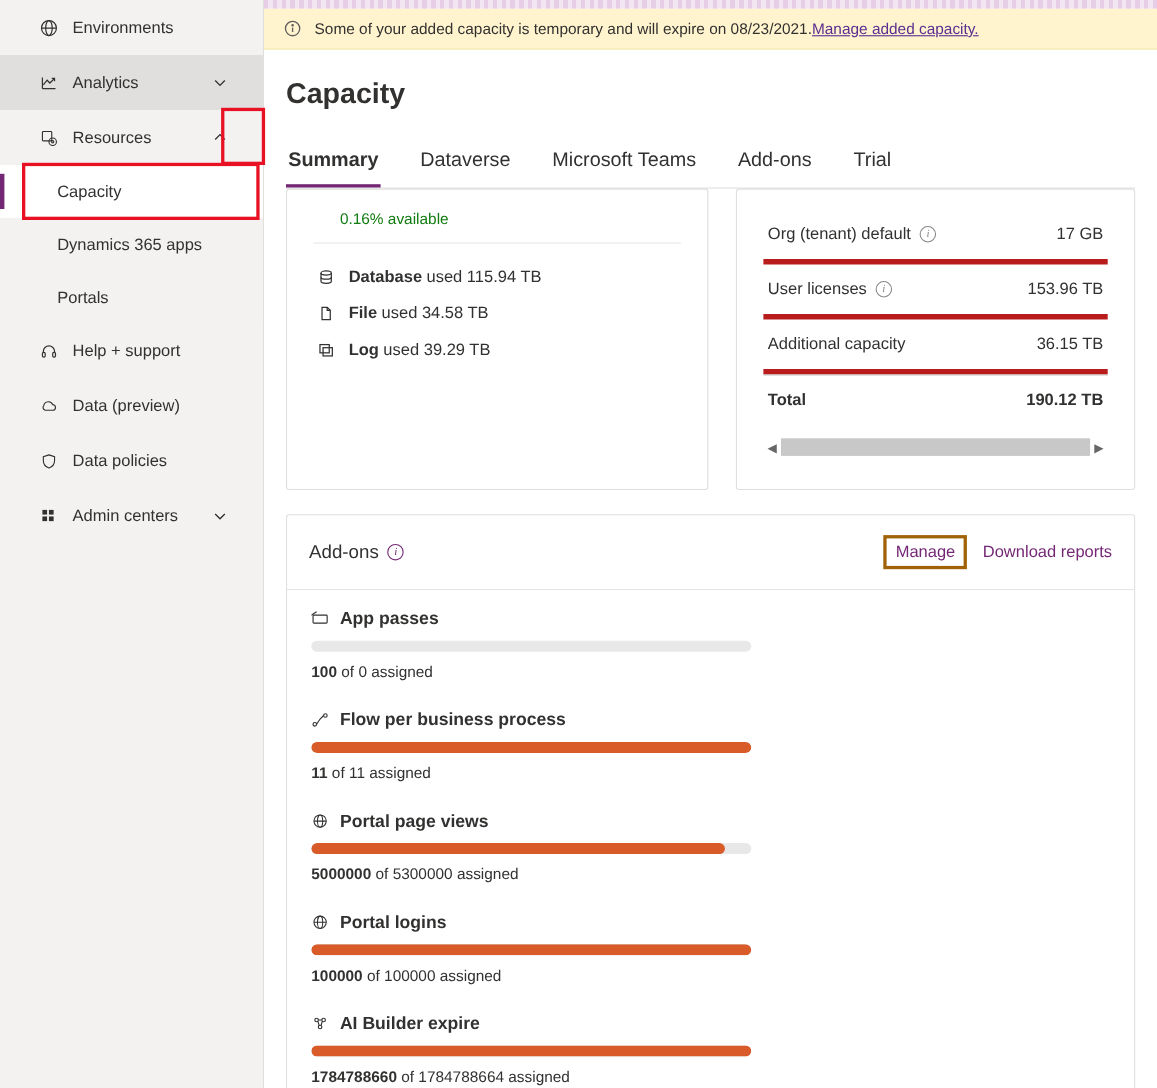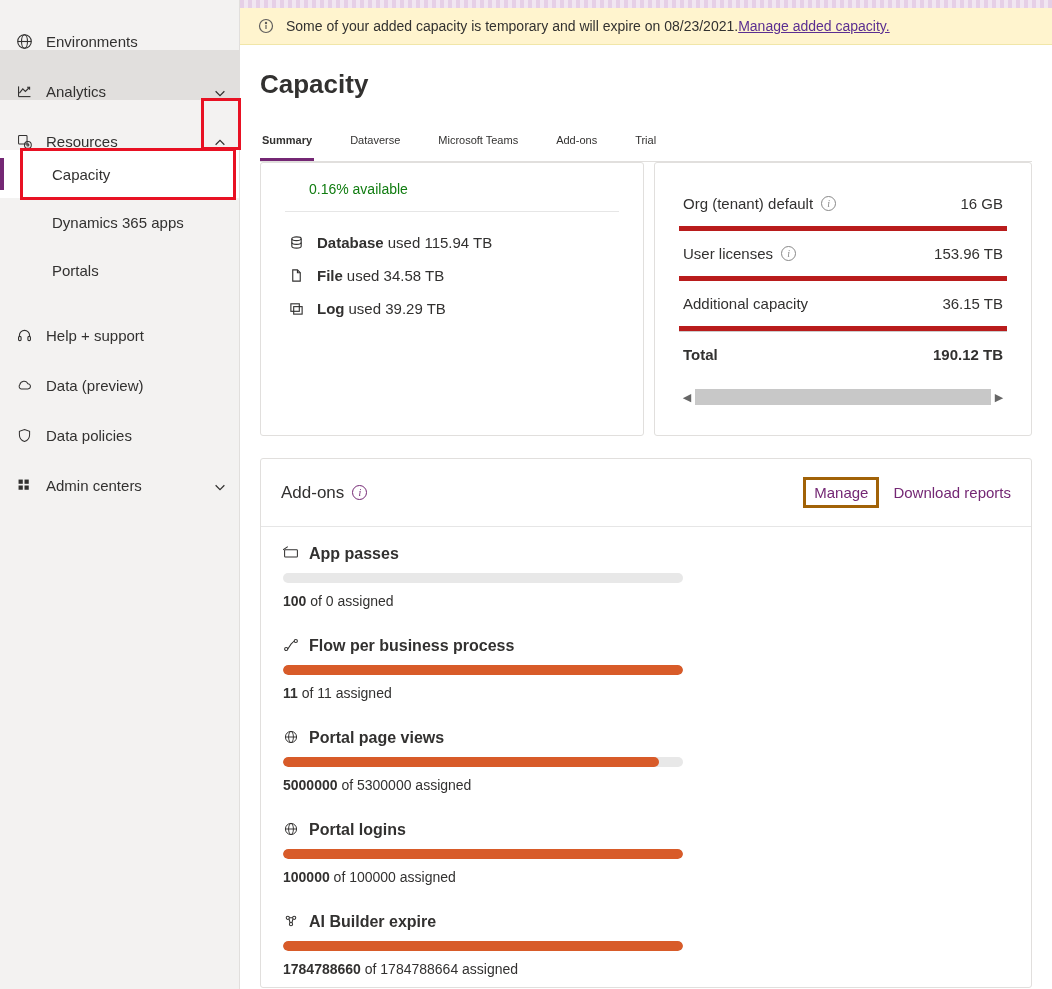--- a/index.html
+++ b/index.html
@@ -16,22 +16,22 @@
   
   .sidebar {
     width: 240px;
     background: #f3f2f1;
     border-right: 1px solid #e1dfdd;
     display: flex;
     flex-direction: column;
   }
   .nav-item {
     display: flex;
-    align-items: flex-end;
-    padding: 0 12px;
+    align-items: center;
+    padding: 0 32px;
     height: 50px;
     font-size: 15px;
     cursor: pointer;
     position: relative;
   }
   .nav-item.selected-analytics { background: #e1dfdd; }
   .nav-item .icon-slot {
     width: 24px; display:flex; align-items:center; justify-content:center;
     margin-right: 10px;
   }
@@ -76,25 +76,25 @@
     display:flex; align-items:center;
     border-bottom:1px solid #f1e6a8;
     font-size:14px;
   }
   .notice .info-ico { margin-right:12px; }
   .notice a { color:#5b2e91; text-decoration:underline; }
   .page-body { padding:24px 20px 0 20px; overflow:auto; flex:1; }
   h1.page-title { font-size:26px; font-weight:600; margin-bottom:34px; }
   .tabs { display:flex; gap:34px; border-bottom:1px solid #e1dfdd; margin-bottom:0; }
   .tab {
-    padding:0 2px 12px 2px; font-size:11px; cursor:pointer; color:#323130;
+    padding:0 2px 12px 2px; font-size:18px; cursor:pointer; color:#323130;
   }
   .tab.active { font-weight:600; border-bottom:3px solid #742774; }
   
-  .cards-row { display:flex; gap:10px; margin-top:0; }
+  .cards-row { display:flex; gap:25px; margin-top:0; }
   .card {
     border:1px solid #e1dfdd; border-radius:3px; background:#fff;
     padding:18px 24px 28px 24px;
   }
   .card.left { flex:0 0 384px; }
   .card.right { flex:1; min-width:0; }
   .avail-text { color:#107c10; font-size:14px; margin:0 0 6px 24px; }
   .divider { border-top:1px solid #e6e6e6; margin:14px 0 22px 0; }
   .usage-line { display:flex; align-items:center; margin:16px 0; font-size:15px;text-align:right; }
   .usage-line .ui-ico { width:22px; display:flex; justify-content:center; margin-right:10px; }
@@ -315,21 +315,21 @@
         </div>
       </div>
 
       <div class="card right">
         <div class="src-table">
           <div class="src-row">
             <span class="lbl">
                 <span>Org (tenant) default</span>
               <span class="info-circ">i</span>
               </span>
-            <span>16 GB</span>
+            <span>17 GB</span>
           </div>
           <div class="src-row">
             <span class="lbl">
                 <span>User licenses</span>
               <span class="info-circ">i</span>
               </span>
             <span>153.96 TB</span>
           </div>
           <div class="src-row">
             <span class="lbl">

